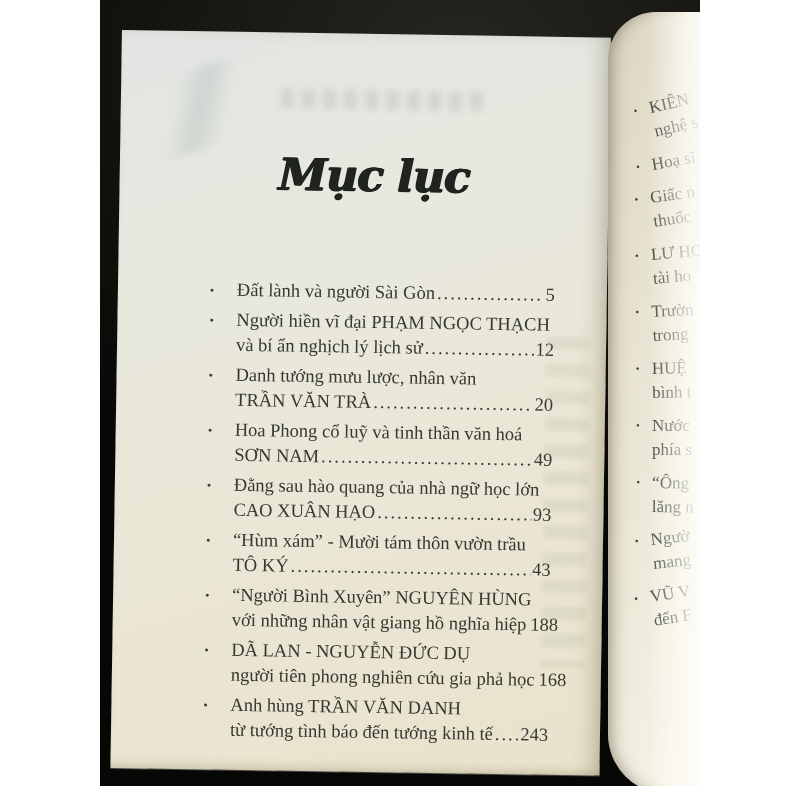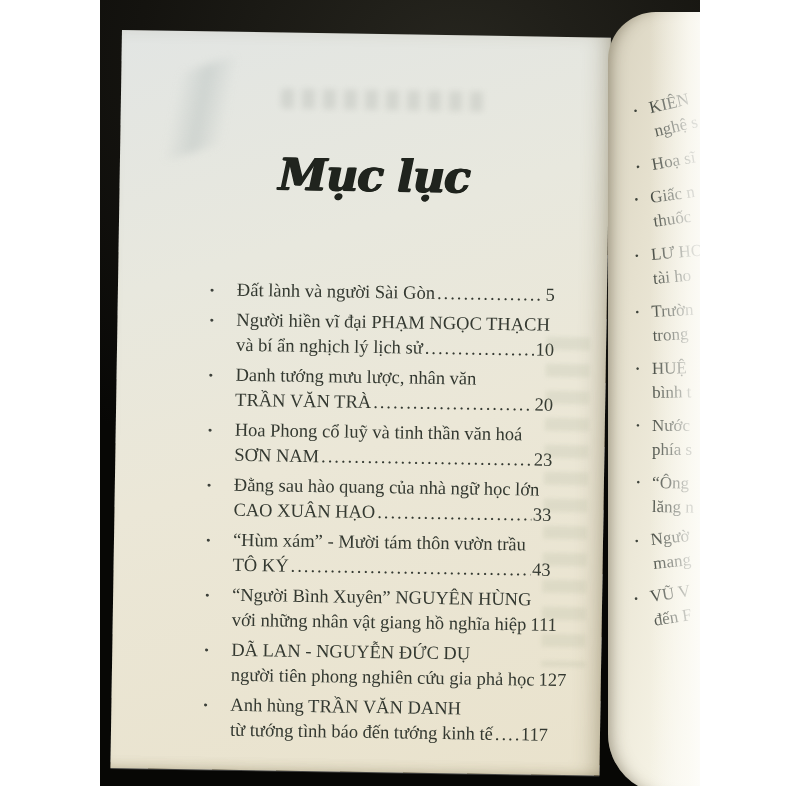--- a/index.html
+++ b/index.html
@@ -104,21 +104,21 @@
         </li>
         <li>
           <span class="bullet">•</span>
           <div class="lines">
             <div class="line">
               <span class="txt">Người hiền vĩ đại PHẠM NGỌC THẠCH</span>
             </div>
             <div class="line">
               <span class="txt">và bí ẩn nghịch lý lịch sử</span>
               <span class="dots">..........................................................................................</span>
-              <span class="pg">10</span>
+              <span class="pg">12</span>
             </div>
           </div>
         </li>
         <li>
           <span class="bullet">•</span>
           <div class="lines">
             <div class="line">
               <span class="txt">Danh tướng mưu lược, nhân văn</span>
             </div>
             <div class="line">
@@ -130,34 +130,34 @@
         </li>
         <li>
           <span class="bullet">•</span>
           <div class="lines">
             <div class="line">
               <span class="txt">Hoa Phong cổ luỹ và tinh thần văn hoá</span>
             </div>
             <div class="line">
               <span class="txt">SƠN NAM</span>
               <span class="dots">..........................................................................................</span>
-              <span class="pg">23</span>
+              <span class="pg">49</span>
             </div>
           </div>
         </li>
         <li>
           <span class="bullet">•</span>
           <div class="lines">
             <div class="line">
               <span class="txt">Đằng sau hào quang của nhà ngữ học lớn</span>
             </div>
             <div class="line">
               <span class="txt">CAO XUÂN HẠO</span>
               <span class="dots">..........................................................................................</span>
-              <span class="pg">33</span>
+              <span class="pg">93</span>
             </div>
           </div>
         </li>
         <li>
           <span class="bullet">•</span>
           <div class="lines">
             <div class="line">
               <span class="txt">“Hùm xám” - Mười tám thôn vườn trầu</span>
             </div>
             <div class="line">
@@ -169,47 +169,47 @@
         </li>
         <li>
           <span class="bullet">•</span>
           <div class="lines">
             <div class="line">
               <span class="txt">“Người Bình Xuyên” NGUYÊN HÙNG</span>
             </div>
             <div class="line">
               <span class="txt">với những nhân vật giang hồ nghĩa hiệp</span>
               <span class="dots">..........................................................................................</span>
-              <span class="pg">111</span>
+              <span class="pg">188</span>
             </div>
           </div>
         </li>
         <li>
           <span class="bullet">•</span>
           <div class="lines">
             <div class="line">
               <span class="txt">DÃ LAN - NGUYỄN ĐỨC DỤ</span>
             </div>
             <div class="line">
               <span class="txt">người tiên phong nghiên cứu gia phả học</span>
               <span class="dots">..........................................................................................</span>
-              <span class="pg">127</span>
+              <span class="pg">168</span>
             </div>
           </div>
         </li>
         <li>
           <span class="bullet">•</span>
           <div class="lines">
             <div class="line">
               <span class="txt">Anh hùng TRẦN VĂN DANH</span>
             </div>
             <div class="line">
               <span class="txt">từ tướng tình báo đến tướng kinh tế</span>
               <span class="dots">..........................................................................................</span>
-              <span class="pg">117</span>
+              <span class="pg">243</span>
             </div>
           </div>
         </li>
       </ul>
   </div>
 
   <div class="page-right">
     <ul class="next" id="next">
         <li>
           <span class="nbullet">•</span>

